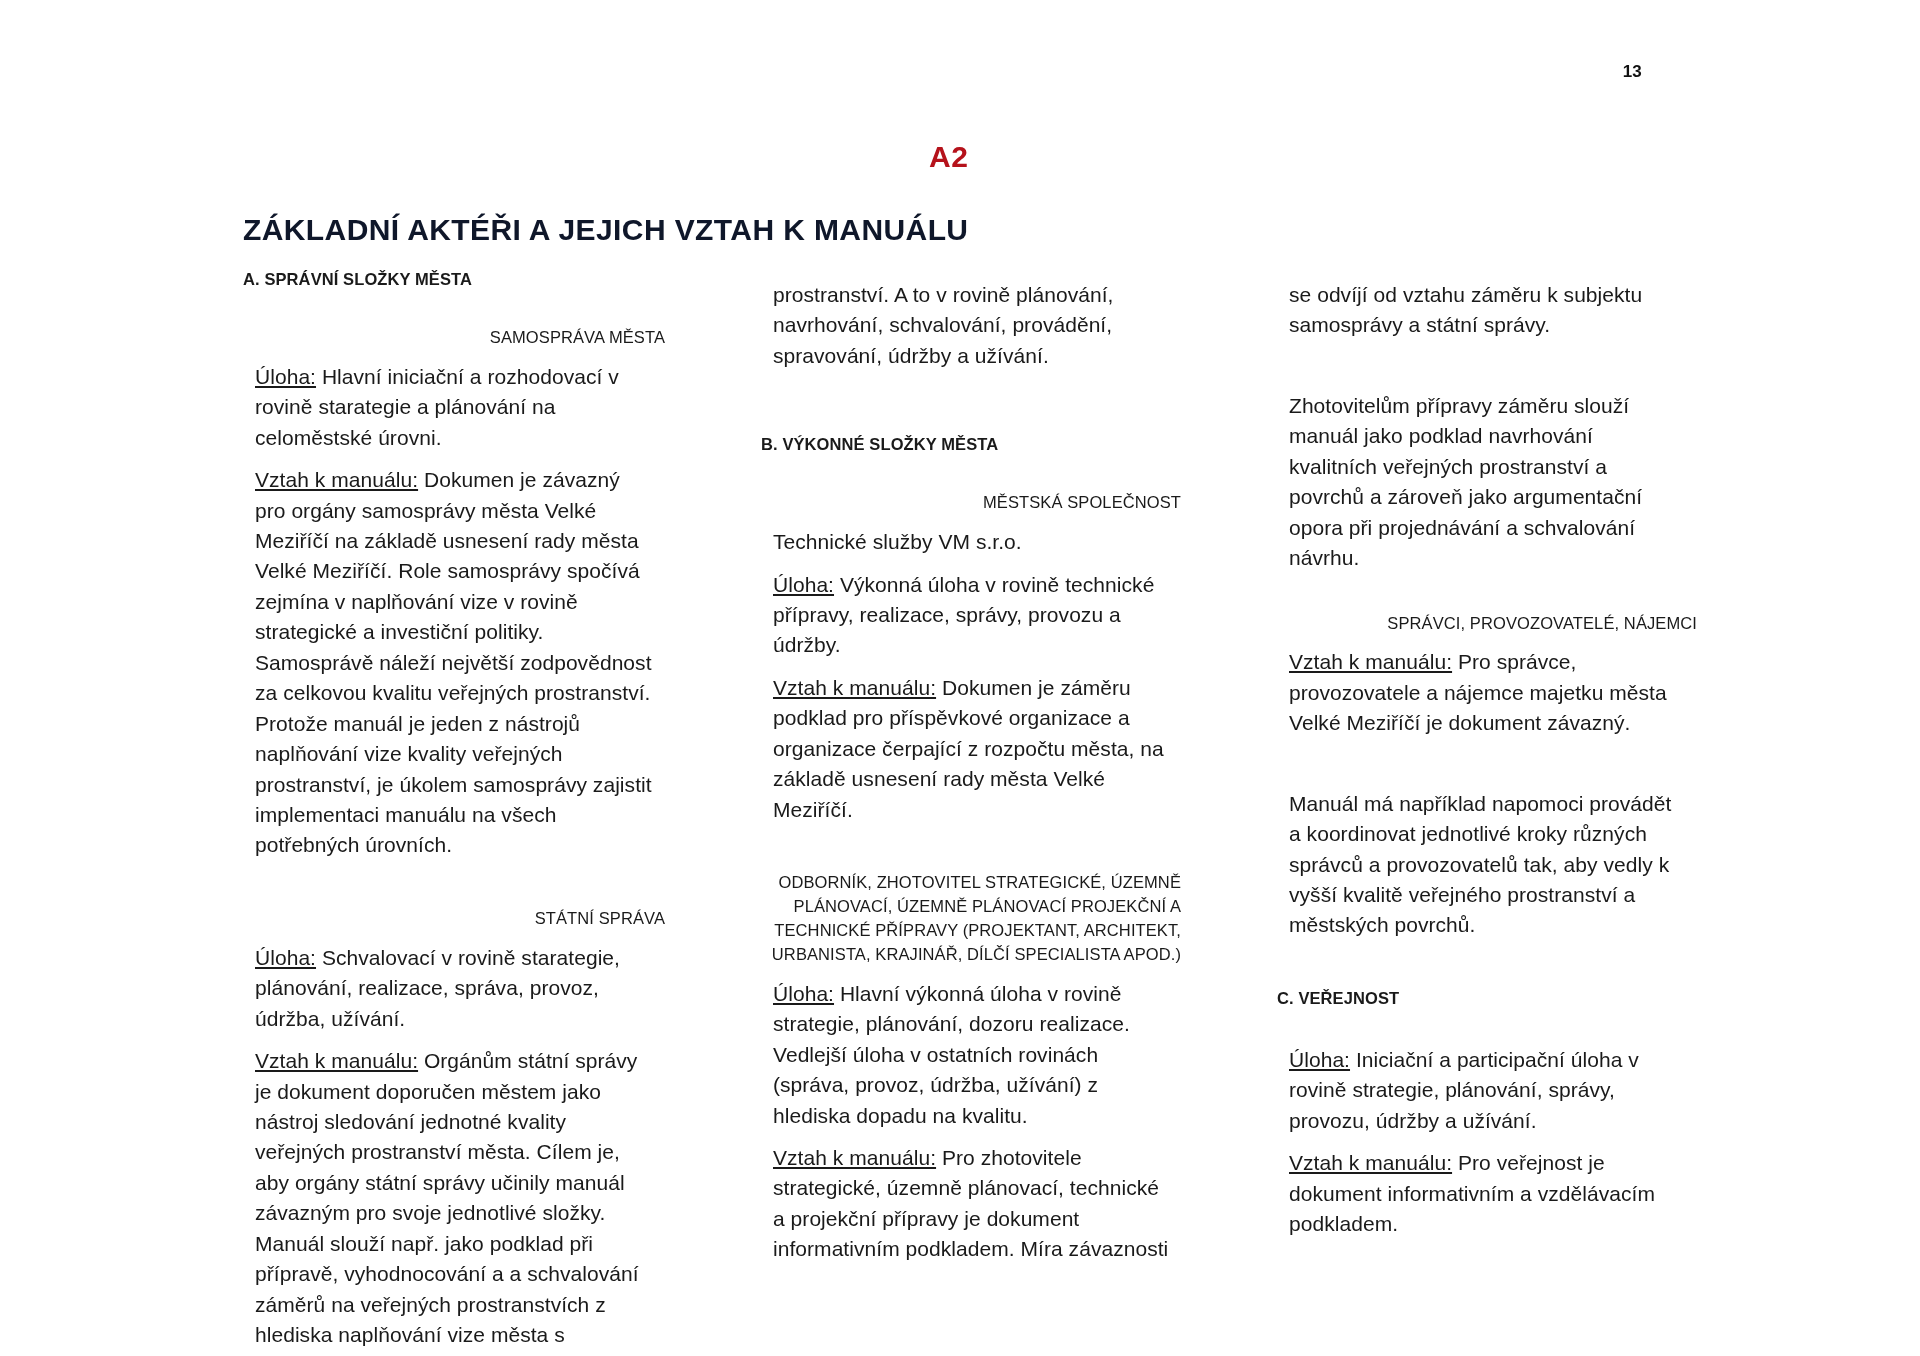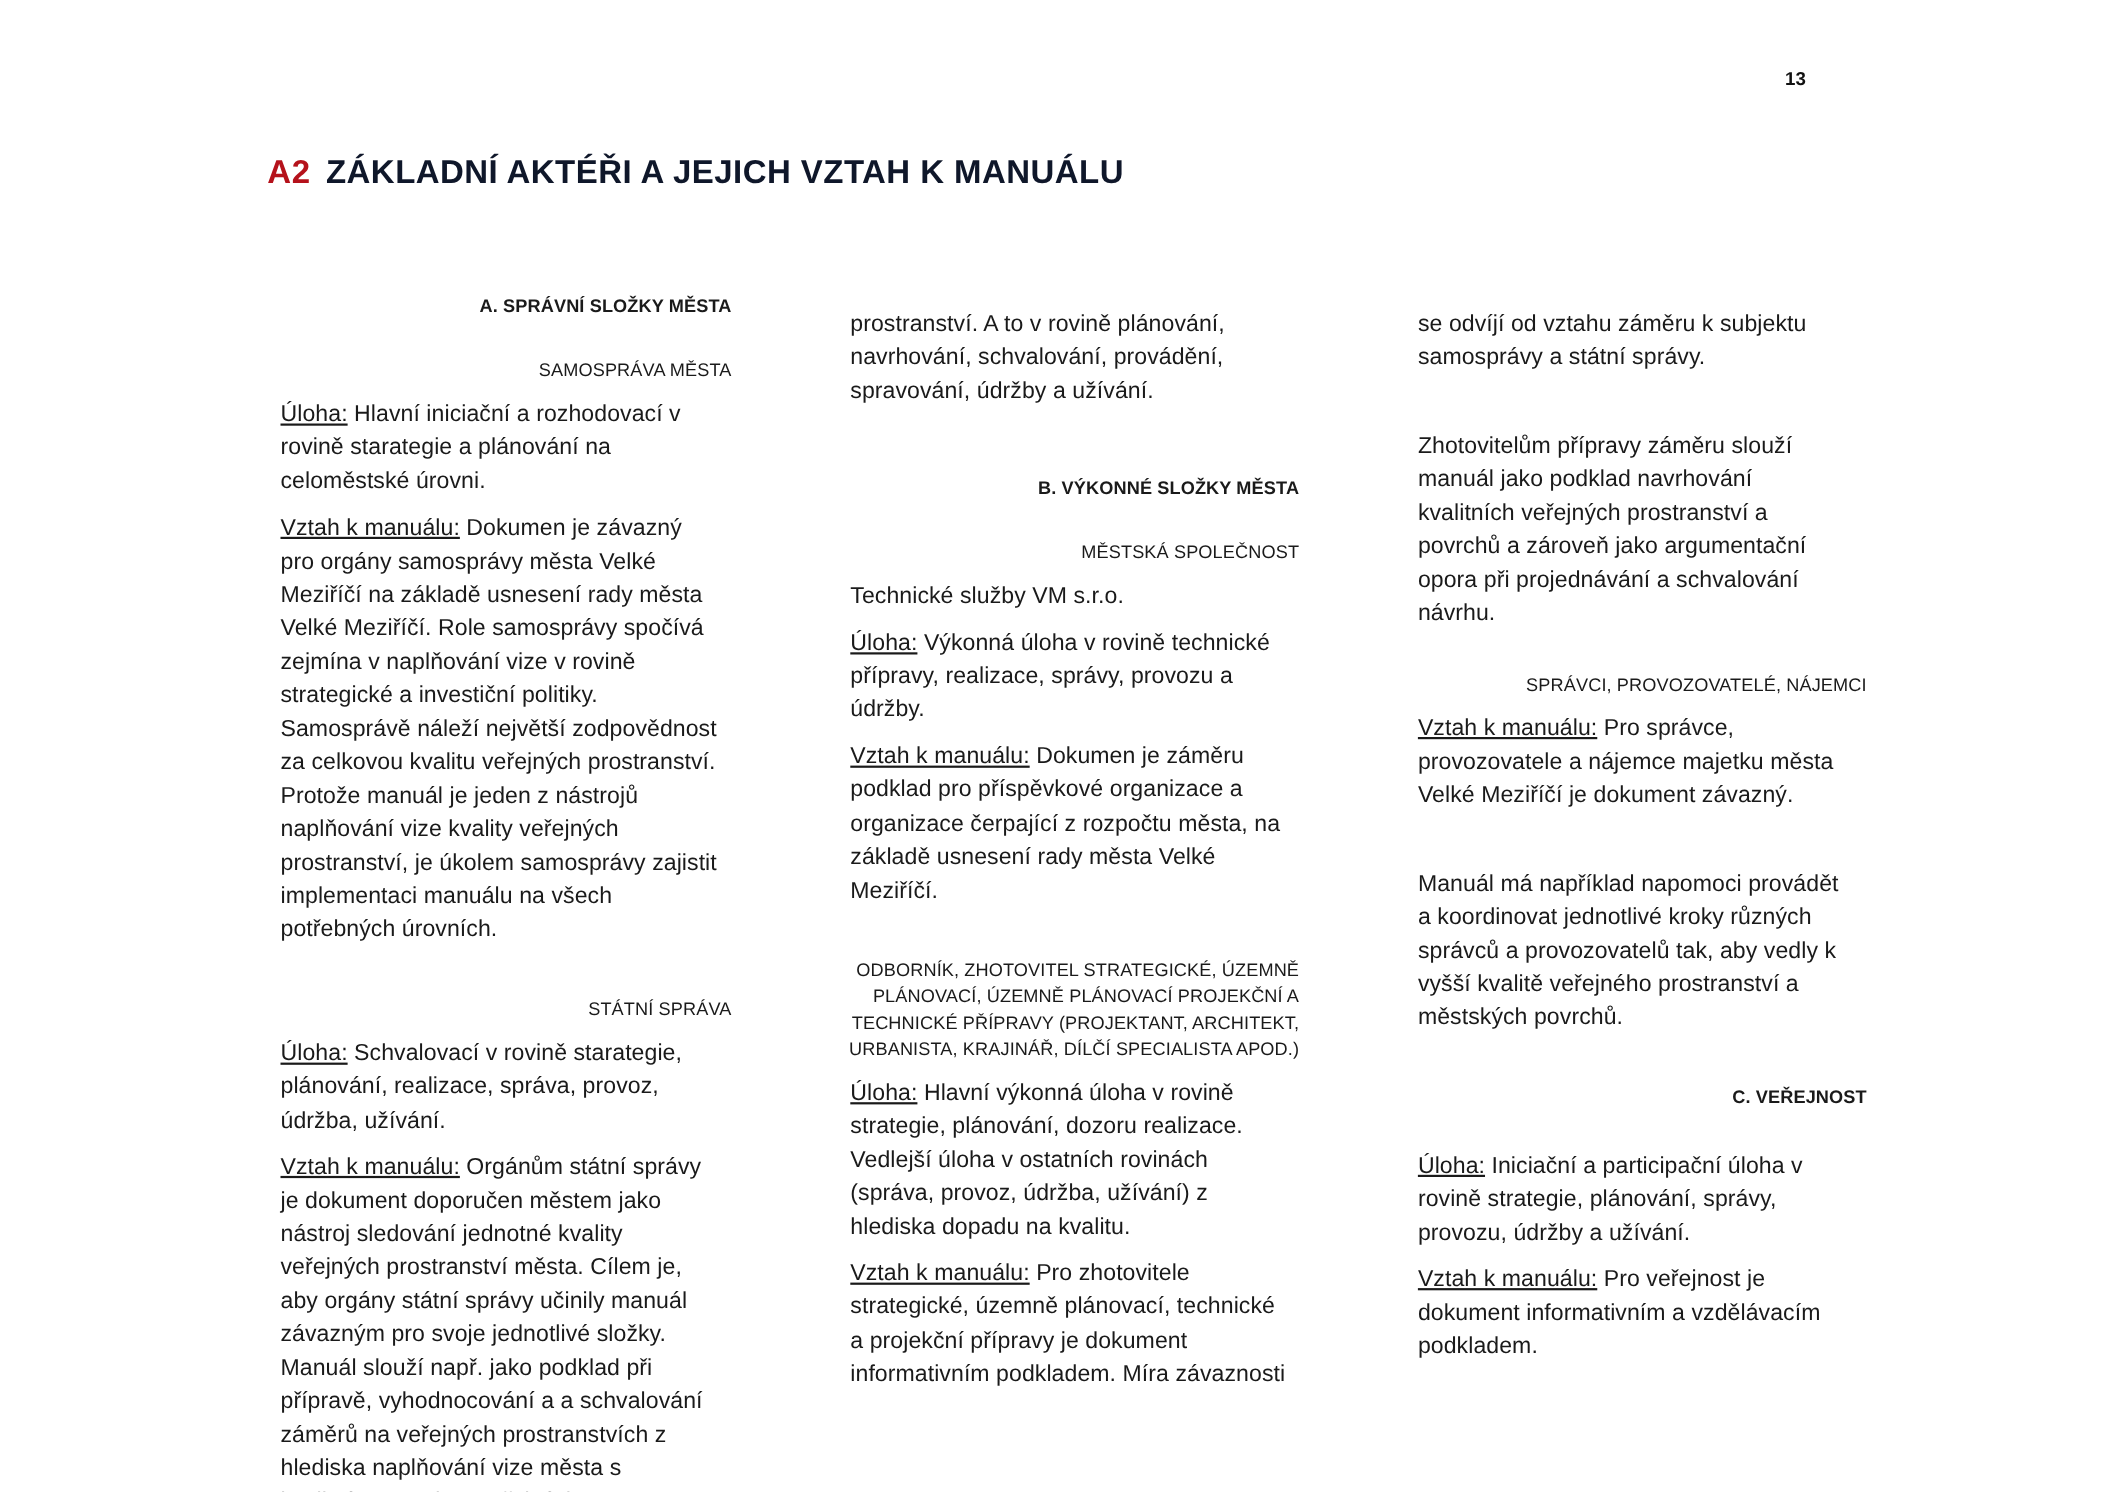--- a/index.html
+++ b/index.html
@@ -24,21 +24,22 @@
     font-weight: 700;
     color: #111111;
     letter-spacing: 0.2px;
   }
   .title-row {
     position: absolute;
     top: 140px;
     left: 243px;
     display: flex;
     align-items: flex-end;
-    gap: 14px;
+    gap: 39px;
+    flex-direction: column;
   }
   .title-code {
     font-size: 30px;
     font-weight: 700;
     color: #b5121b;
     letter-spacing: 0.5px;
   }
   .title-text {
     font-size: 30px;
     font-weight: 700;
@@ -58,21 +59,20 @@
   }
   .col.col-2 { width: 420px; }
   .col.col-3 { width: 420px; }
 
   .heading-bold {
     font-size: 16.5px;
     font-weight: 700;
     line-height: 1.45;
     margin: 0 0 34px 0;
     letter-spacing: 0.1px;
-    text-align: right;
   }
   .subhead {
     font-size: 16.5px;
     font-weight: 400;
     line-height: 1.45;
     margin: 0;
     letter-spacing: 0.1px;
     text-align: right;
   }
   .para {

